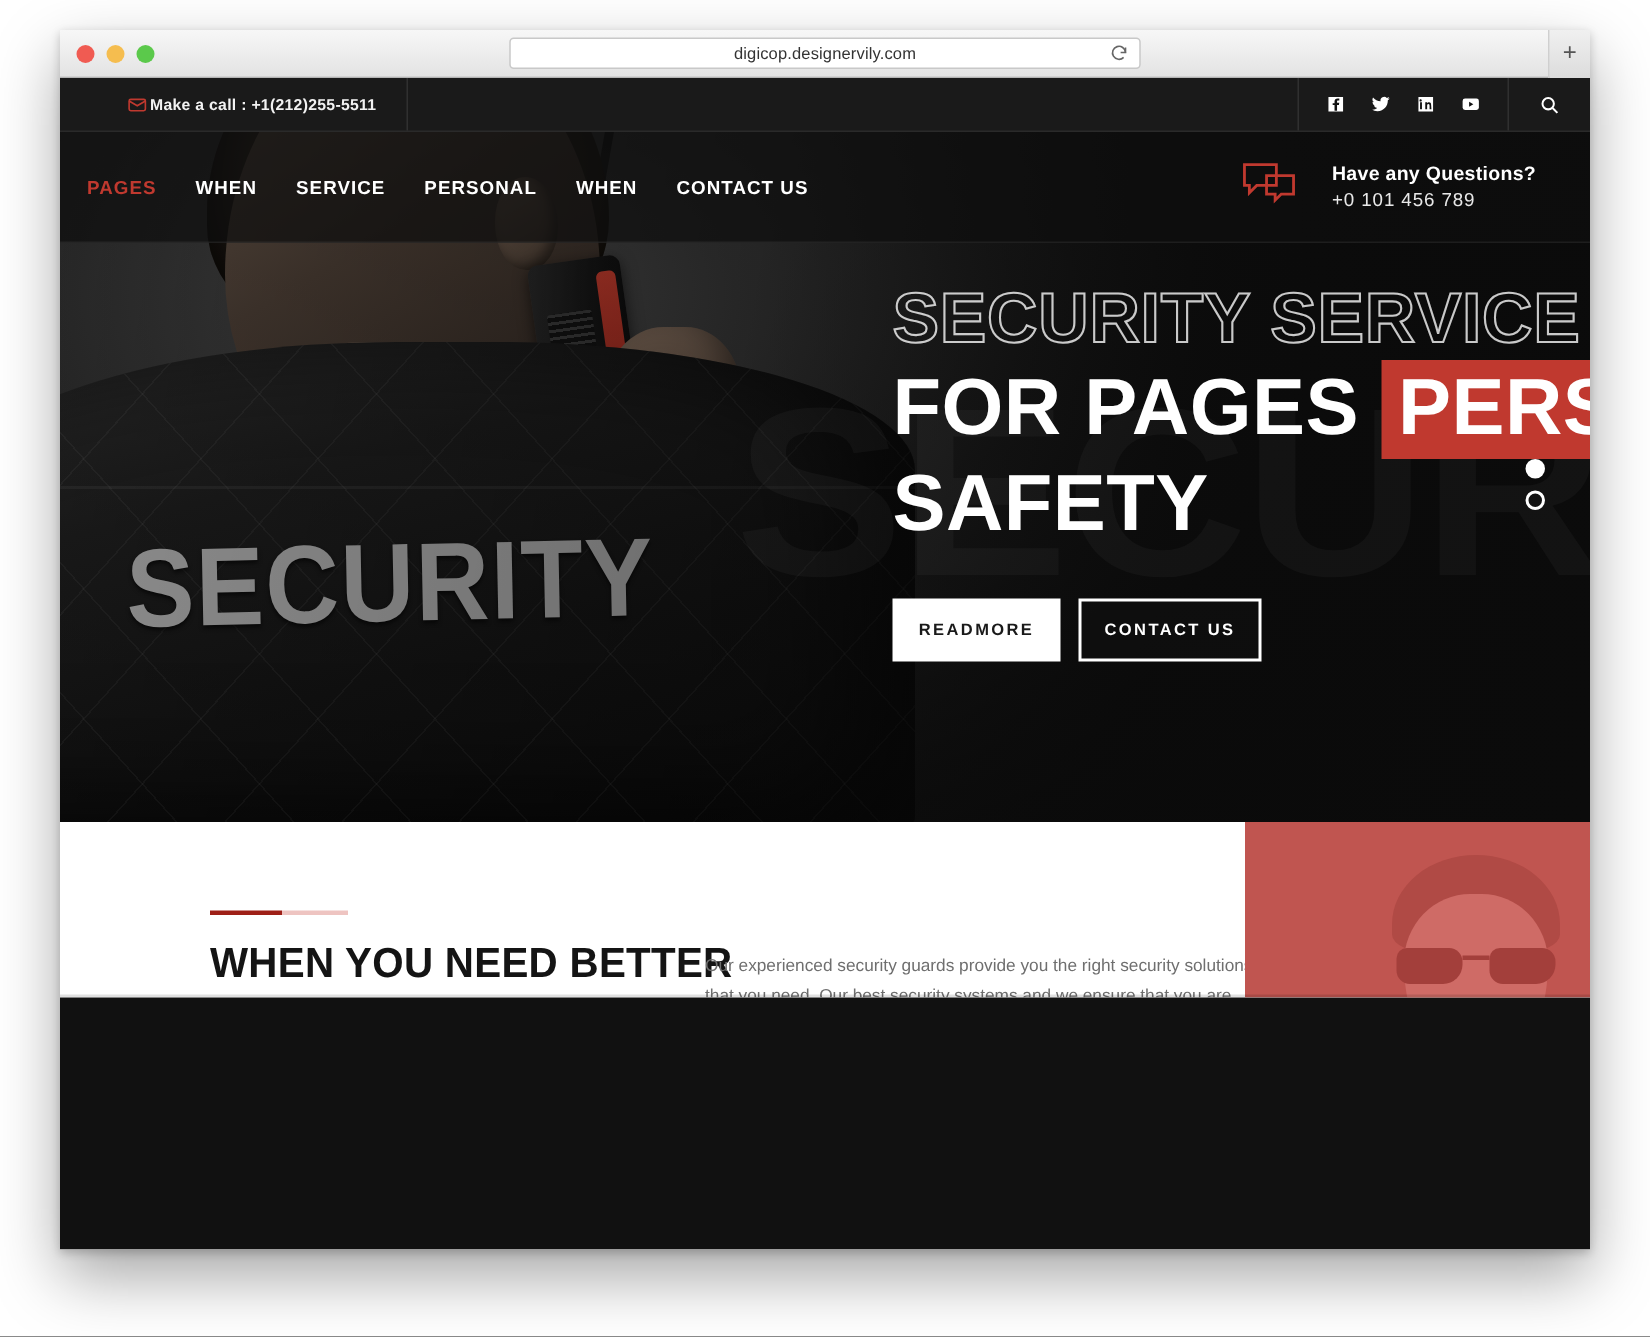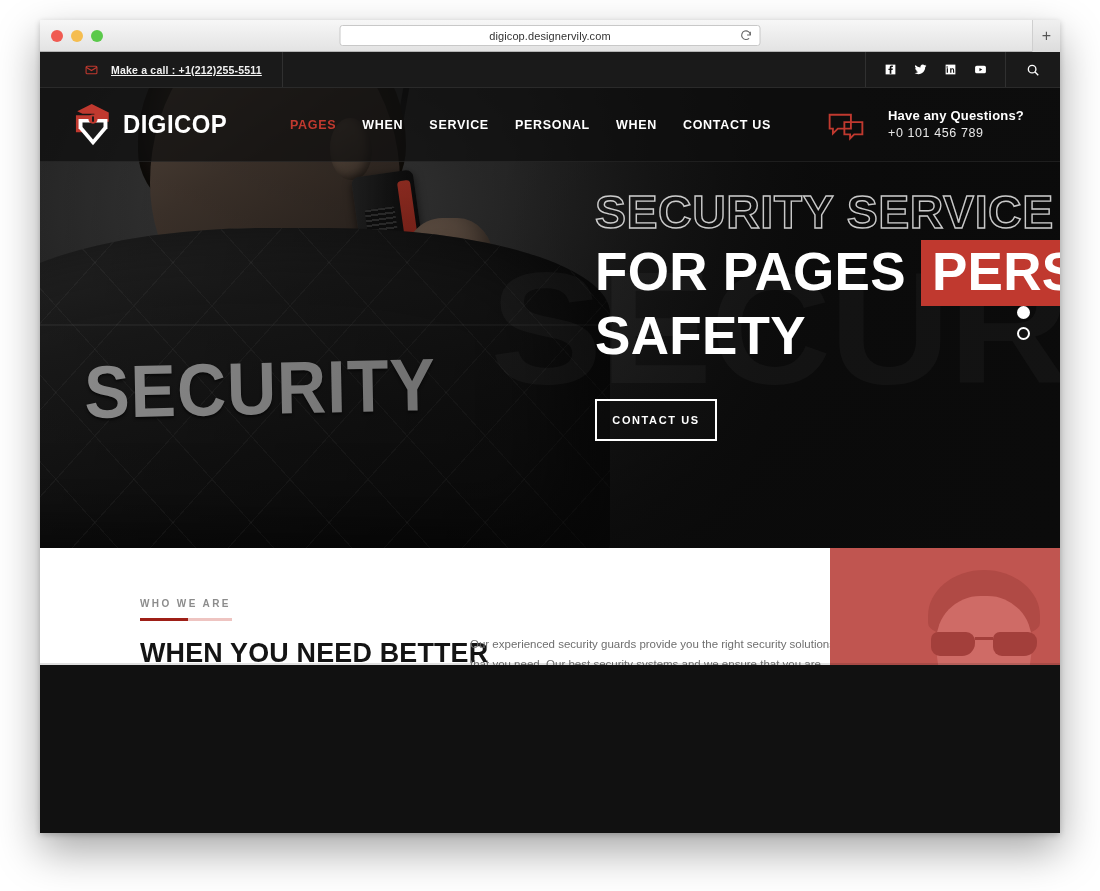--- a/index.html
+++ b/index.html
@@ -100,29 +100,28 @@
     height: 36px;
     background: #1a1a1a;
     display: flex;
     align-items: stretch;
     border-bottom: 1px solid #2a2a2a;
     z-index: 20;
   }
   .topbar-info {
     display: flex;
     align-items: center;
-    gap: 13px;
+    gap: 2px;
     padding: 0 20px;
     border-right: 1px solid #303030;
     color: #f2f2f2;
     font-size: 10.5px;
     font-weight: bold;
     letter-spacing: 0.2px;
     white-space: nowrap;
-    text-decoration: underline;
   }
   .topbar-info:first-child { padding-left: 45px; }
   .tb-icon { width: 13px; height: 14px; color: #c0392f; flex: none; }
 
   .topbar-spacer { flex: 1; border-right: 1px solid #303030; }
 
   .socials {
     display: flex;
     align-items: center;
     gap: 17px;
@@ -182,21 +181,21 @@
     text-decoration: none;
     cursor: pointer;
     white-space: nowrap;
   }
   .navlink.active { color: #c0392f; }
 
   .questions {
     margin-left: auto;
     margin-right: 36px;
     display: flex;
-    align-items: flex-end;
+    align-items: flex-start;
     gap: 24px;
   }
   .chat-icon { width: 36px; height: 30px; color: #c0392f; flex: none; }
   .q-title {
     color: #ffffff;
     font-size: 13px;
     font-weight: bold;
     letter-spacing: 0.2px;
     line-height: 1.35;
   }
@@ -652,31 +651,20 @@
           <div class="jacket-quilt"></div>
           <div class="jacket-seam"></div>
           <div class="jacket-word">SECURITY</div>
         </div>
       </div>
 
       <div class="hero-vignette"></div>
       <div class="ghost-word">SECURITY</div>
 
       <div class="header">
-        <div class="logo-wrap">
-          <svg class="logo-mark" viewBox="0 0 64 70">
-            <path d="M8 14 L30 3 L56 16 L56 30 L34 30 L34 18 L16 18 Z" fill="#c0392f"></path>
-            <path d="M6 20 L34 20 L34 34 L20 34 L20 46 L6 46 Z" fill="#c0392f"></path>
-            <path d="M10 26 L54 26 L54 40 L32 66 L10 40 Z" fill="#ffffff"></path>
-            <path d="M16 31 L48 31 L48 38 L32 57 L16 38 Z" fill="#1a1a1a"></path>
-            <circle cx="32" cy="26" r="7" fill="#c0392f"></circle>
-            <rect x="30.5" y="22" width="3" height="8" fill="#1a1a1a"></rect>
-          </svg>
-          <span class="logo-text">DIGICOP</span>
-        </div>
 
         <nav class="mainnav">
           <a class="navlink active" href="#">PAGES</a>
           <a class="navlink" href="#">WHEN</a>
           <a class="navlink" href="#">SERVICE</a>
           <a class="navlink" href="#">PERSONAL</a>
           <a class="navlink" href="#">WHEN</a>
           <a class="navlink" href="#">CONTACT US</a>
         </nav>
 
@@ -691,33 +679,33 @@
           </div>
         </div>
       </div>
 
       <div class="hero-copy">
         <div class="h-line1">SECURITY SERVICE</div>
         <div class="h-line2"><span>FOR PAGES </span><span class="hl">PERSONAL</span></div>
         <div class="h-line3">SAFETY</div>
 
         <div class="hero-btns">
+          <div class="btn btn-light">READMORE</div>
           <div class="btn btn-outline">CONTACT US</div>
         </div>
       </div>
 
       <div class="slider-dots">
         <div class="dot on"></div>
         <div class="dot off"></div>
       </div>
     </div>
 
     <div class="about">
       <div class="about-left">
-        <div class="eyebrow">WHO WE ARE</div>
         <div class="eyebrow-rule"></div>
         <div class="about-title">WHEN YOU NEED BETTER</div>
       </div>
       <div class="about-para">Our experienced security guards provide you the right security solutions that you need. Our best security systems and we ensure that you are</div>
 
       <div class="about-right">
         <div class="about-face">
           <div class="af-hair"></div>
           <div class="af-face"></div>
           <div class="af-glasses">

